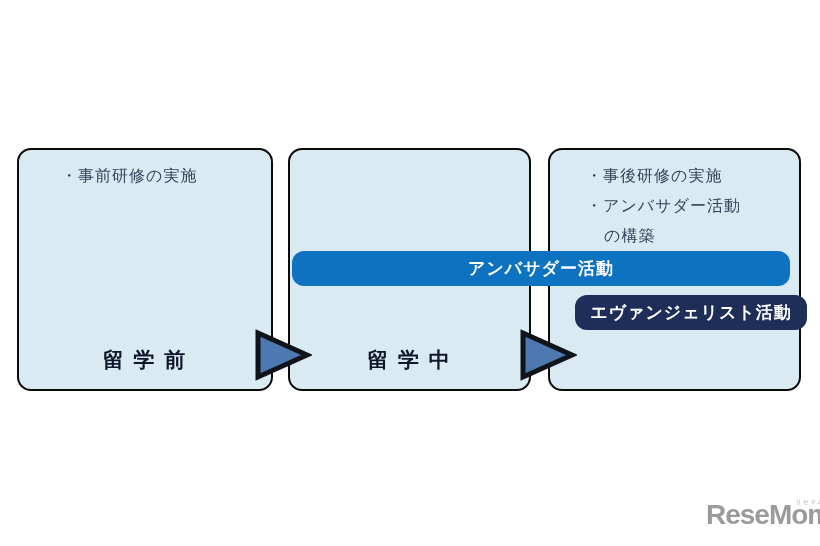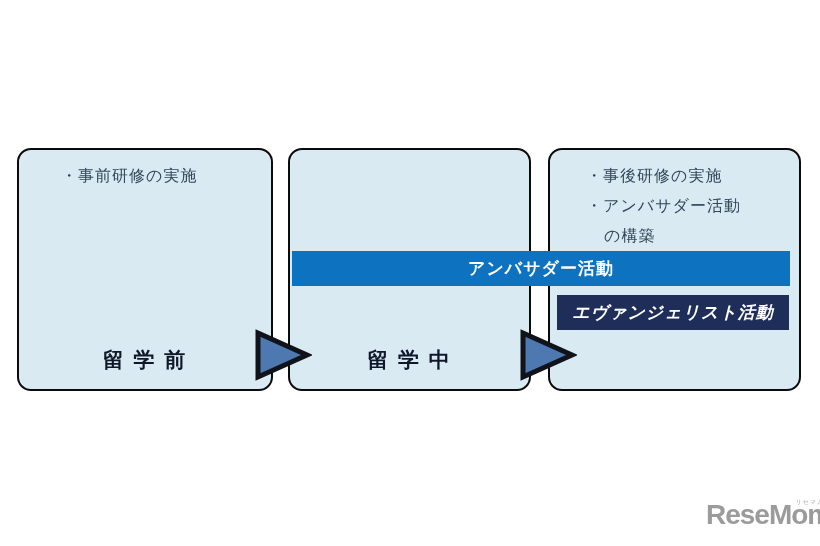--- a/index.html
+++ b/index.html
@@ -54,43 +54,42 @@
     font-weight: bold;
     font-size: 21px;
     color: #0f172a;
     letter-spacing: 2px;
     font-family: "Liberation Sans", "DejaVu Sans", sans-serif;
   }
 
   .banner {
     position: absolute;
     height: 35px;
-    border-radius: 0;
+    border-radius: 12px;
     color: #ffffff;
     font-weight: bold;
     font-size: 17px;
     letter-spacing: 1px;
     display: flex;
     align-items: center;
     justify-content: center;
     z-index: 3;
     font-family: "Liberation Sans", "DejaVu Sans", sans-serif;
   }
   #banner-ambassador {
     left: 292px;
     top: 251px;
     width: 498px;
     background: #0d72c0;
   }
   #banner-evangelist {
-    left: 557px;
+    left: 575px;
     top: 295px;
     width: 232px;
     background: #1e2e59;
-    font-style: italic;
   }
 
   .arrow-svg {
     position: absolute;
     z-index: 4;
   }
   #arrow-1 { left: 254px; top: 329px; }
   #arrow-2 { left: 519px; top: 329px; }
 
   .logo {

